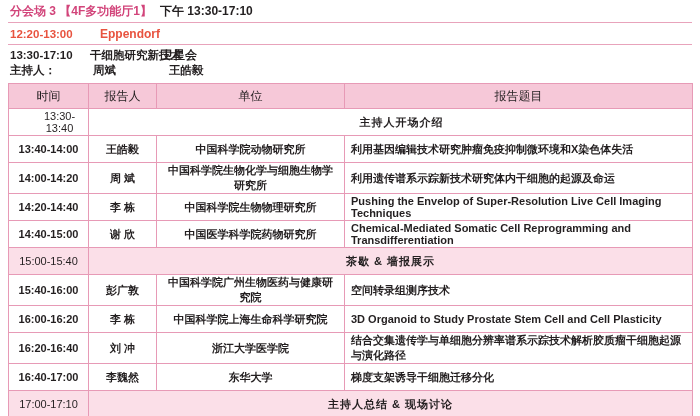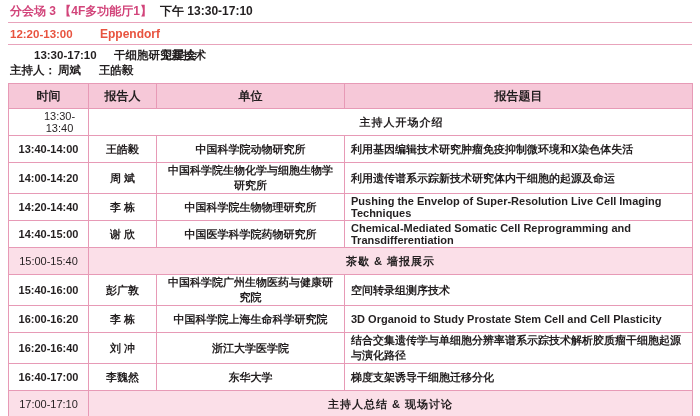--- a/index.html
+++ b/index.html
@@ -75,28 +75,29 @@
     padding: 3px 2px 2px 2px;
     border-bottom: none;
   }
   .topic-line {
     display: flex;
     align-items: baseline;
     font-size: 11.5px;
     font-weight: bold;
     line-height: 15px;
   }
-  .topic-time { min-width: 80px; margin-left: 24px; }
+  .topic-time { min-width: 80px; }
   .topic-name { margin-left: 0; }
   .chair-line {
     display: flex;
     align-items: center;
     font-size: 11.5px;
     font-weight: bold;
     line-height: 15px;
+    gap: 35px;
   }
   .chair-label { min-width: 48px; }
   .chair-person { margin-right: 18px; }
 
   
   table.agenda {
     width: 684px;
     border-collapse: collapse;
     table-layout: fixed;
     margin-top: 3px;
@@ -106,21 +107,21 @@
     border: 1px solid #e79ab6;
     padding: 0 6px;
     height: 26px;
     font-size: 11px;
     vertical-align: middle;
     font-weight: bold;
   }
   table.agenda thead th {
     background: #f6c8d8;
     color: #231f20;
-    font-weight: bold;
+    font-weight: normal;
     text-align: center;
     height: 24px;
     font-size: 12px;
   }
   col.c-time  { width: 80px; }
   col.c-speaker { width: 68px; }
   col.c-affil { width: 188px; }
   col.c-title { width: 348px; }
 
   td.time { text-align: center; }

